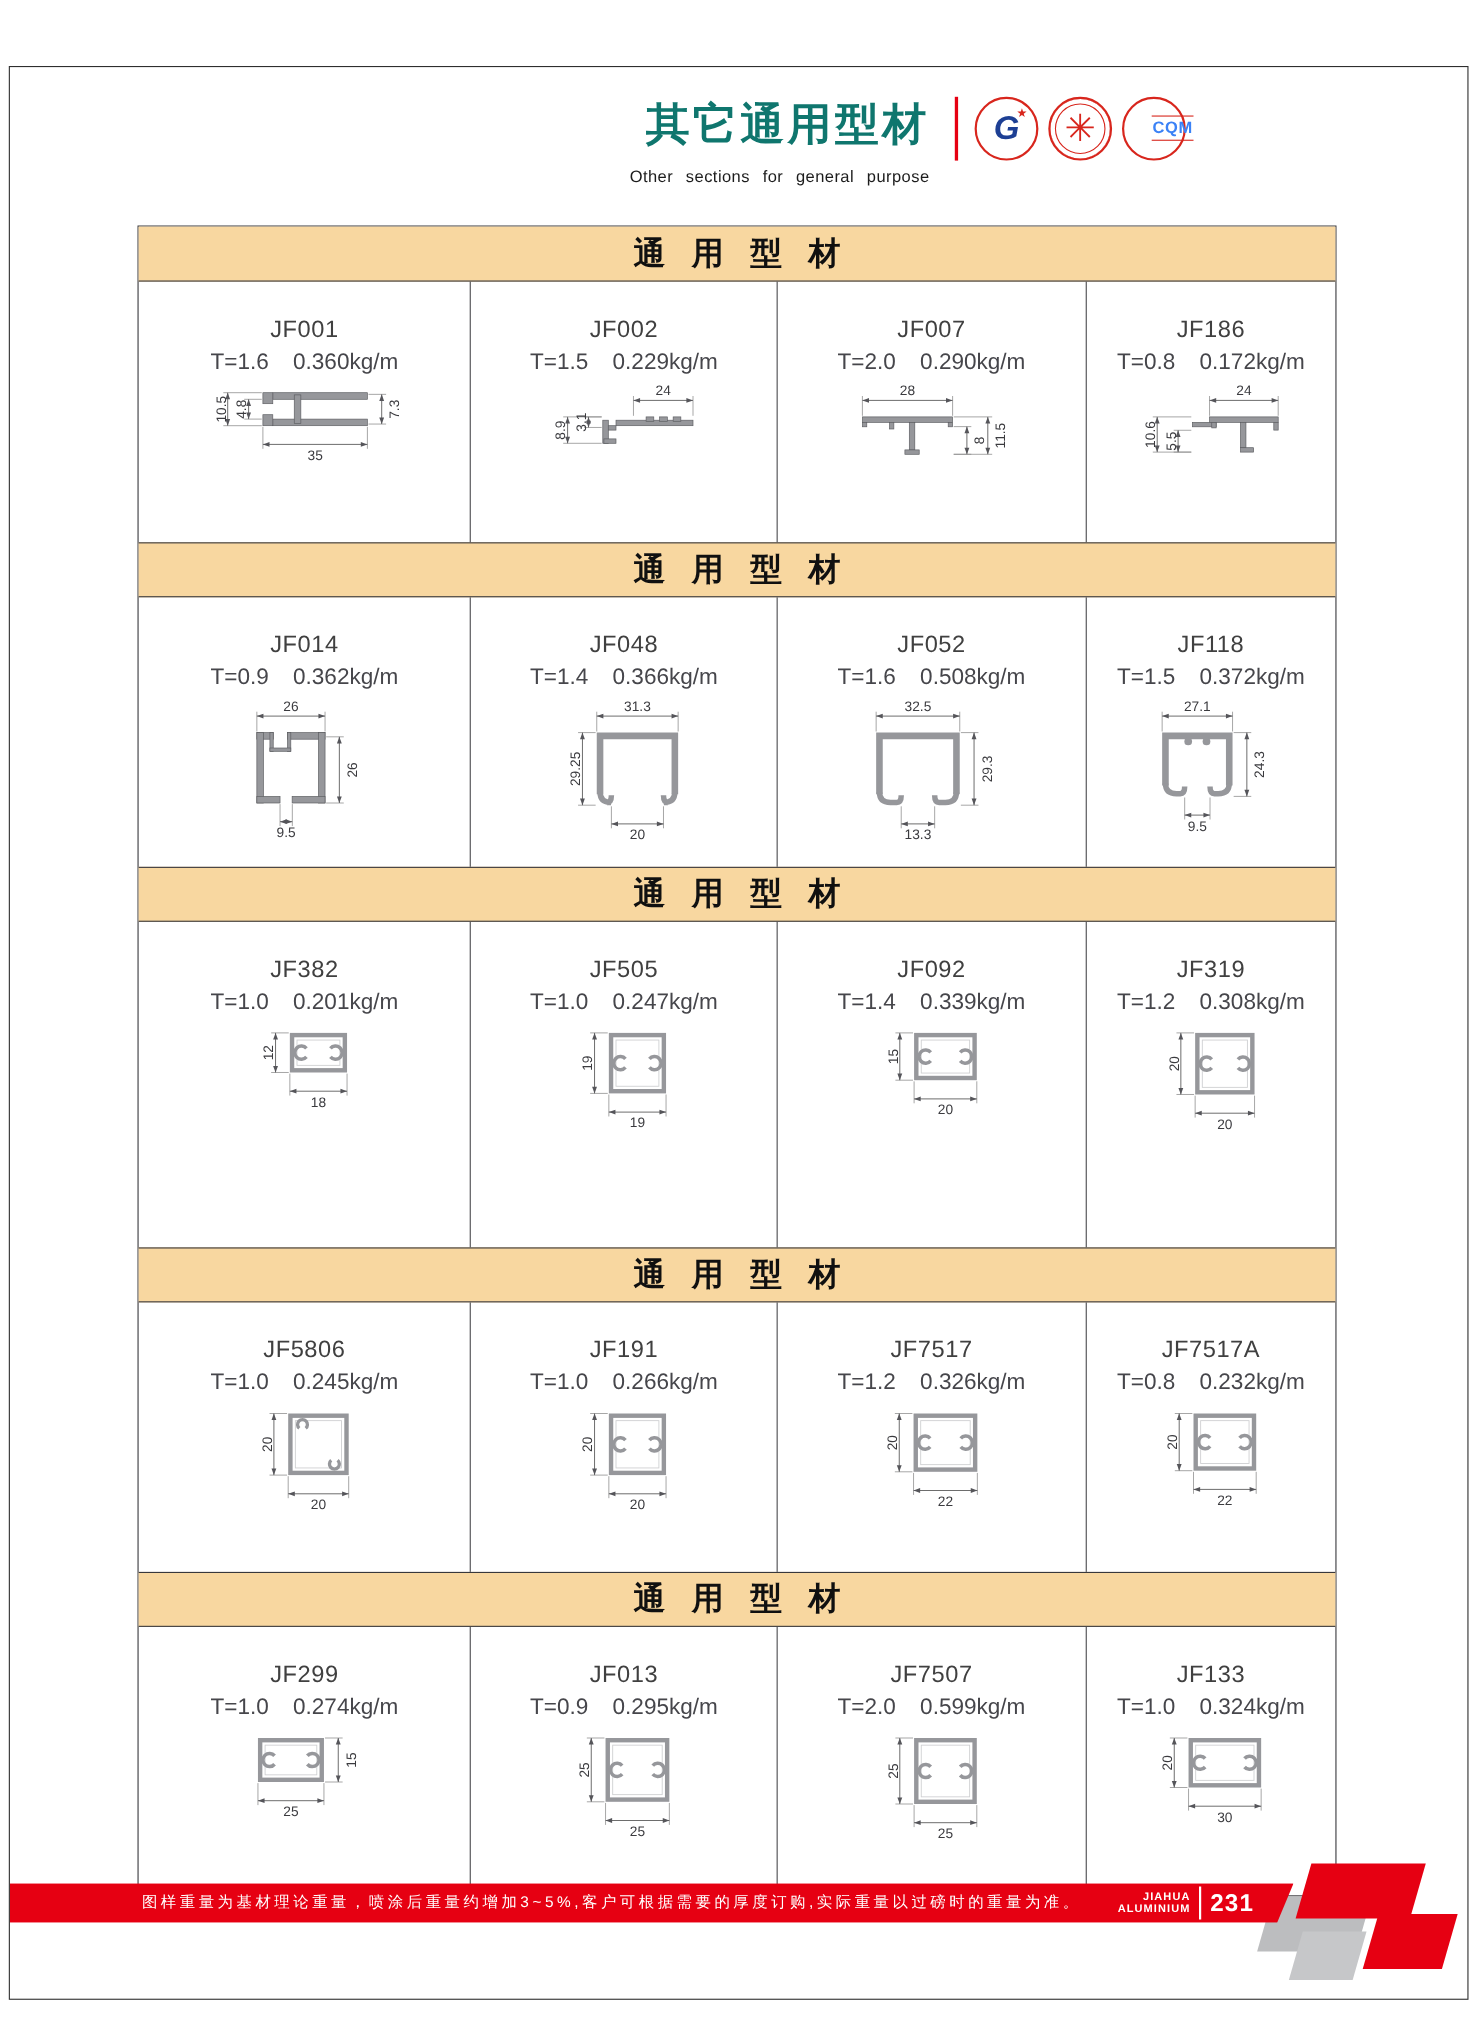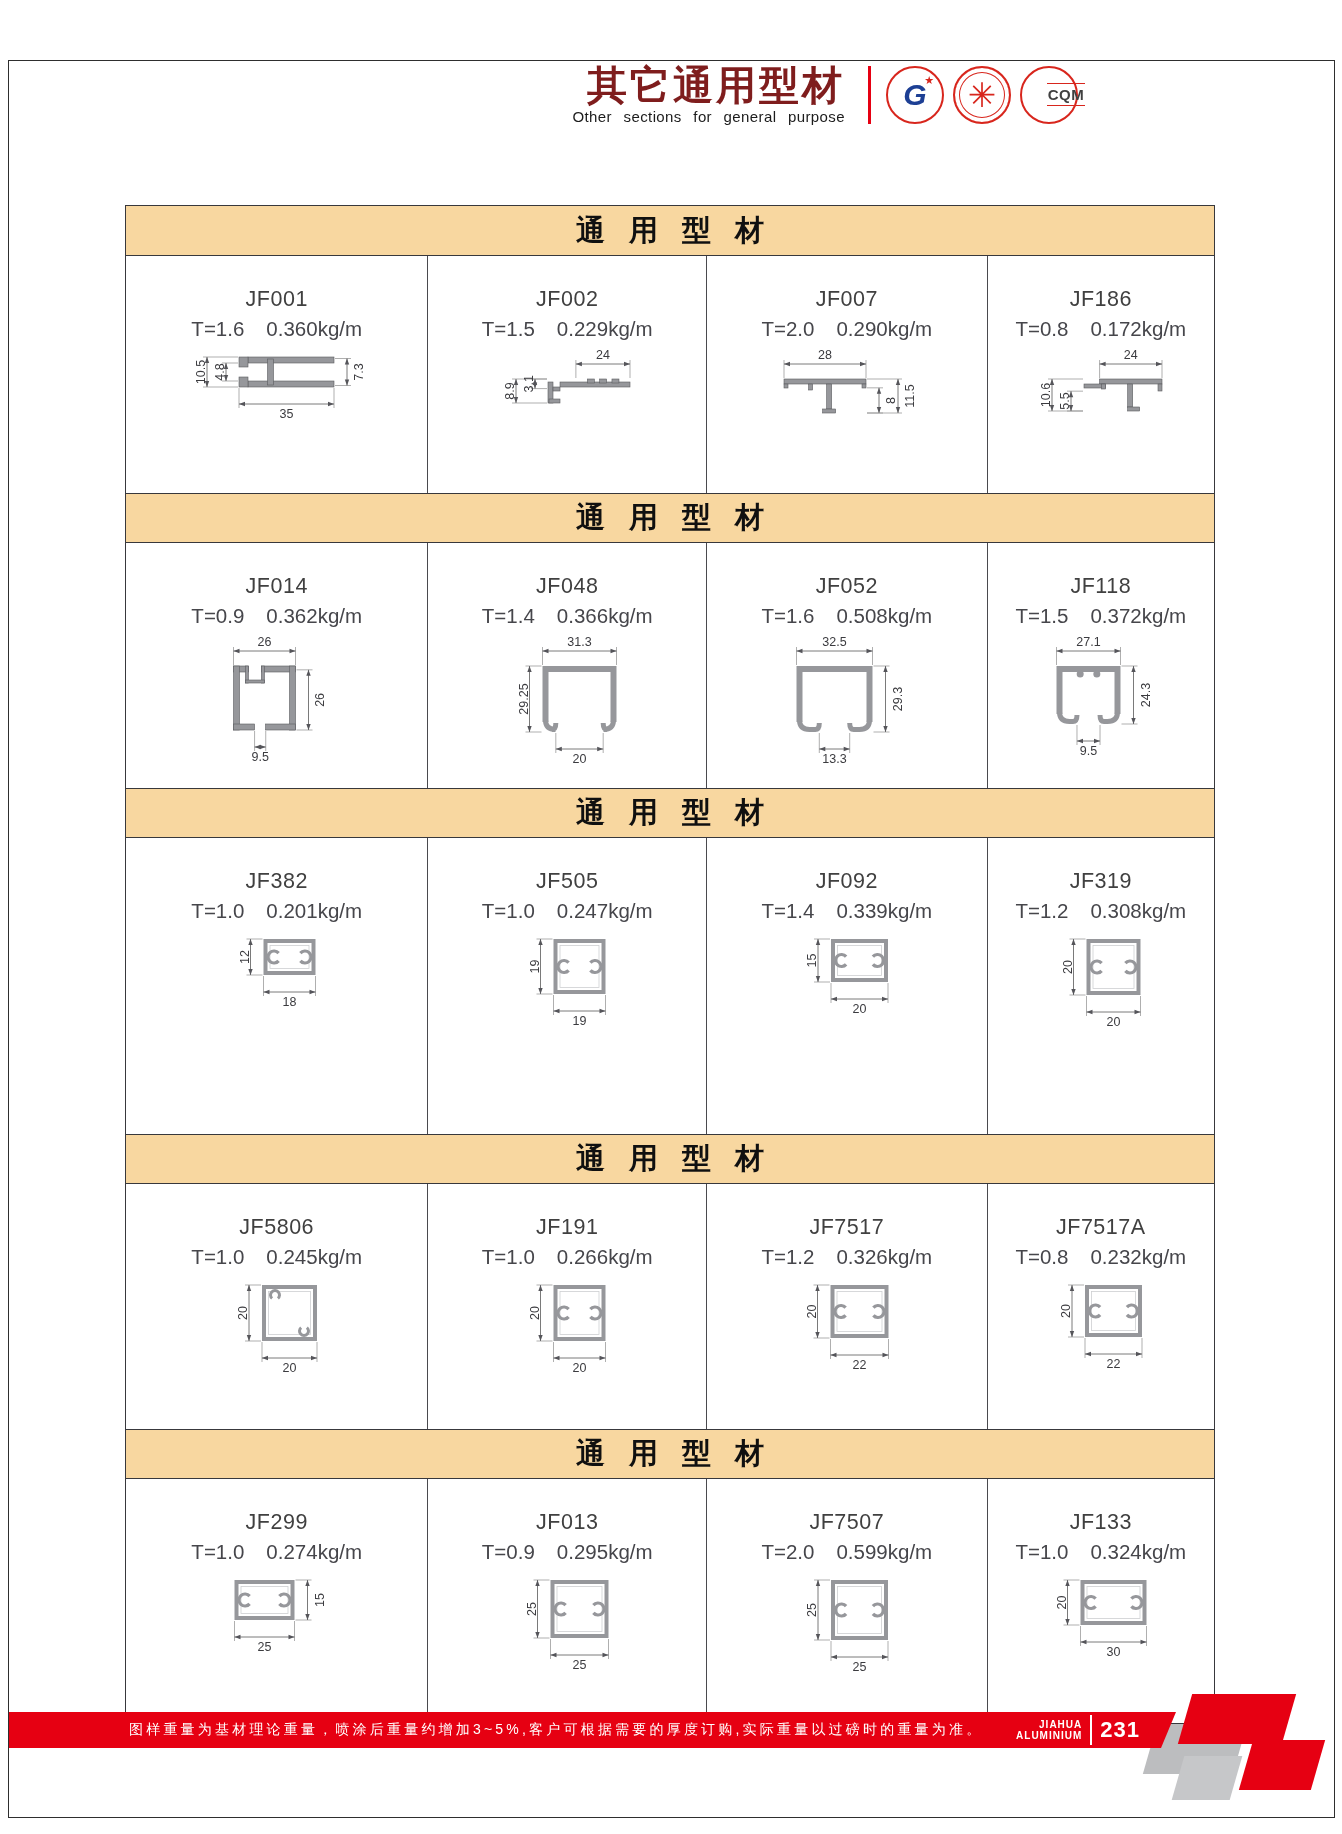--- a/index.html
+++ b/index.html
@@ -3,33 +3,33 @@
 <meta charset="utf-8">
 <style>
   html,body{margin:0;padding:0;background:#fff;}
   body{width:1342px;height:1834px;position:relative;overflow:hidden;
        font-family:"Liberation Sans",sans-serif;}
   .frame{position:absolute;left:8px;top:60px;width:1325px;height:1756px;
          border:1px solid #2e2e2e;pointer-events:none;}
   
   .header{position:absolute;top:64px;right:264px;display:flex;align-items:center;gap:15px;}
   .titles{text-align:right;margin-right:8px;}
-  .tzh{font-size:40px;font-weight:800;color:#7f1d1d;letter-spacing:3px;line-height:1.05;}
-  .ten{font-size:15px;color:#1c1c1c;letter-spacing:.4px;word-spacing:7px;margin-top:2px;}
+  .tzh{font-size:40px;font-weight:800;color:#0f766e;letter-spacing:3px;line-height:1.05;margin-top:28px;}
+  .ten{font-size:15px;color:#1c1c1c;letter-spacing:.4px;word-spacing:7px;margin-top:18px;}
   .vline{width:3px;height:58px;background:var(--red,#e60012);}
   .logos{display:flex;gap:9px;}
   .logo{width:58px;height:58px;border-radius:50%;position:relative;
         display:flex;align-items:center;justify-content:center;box-sizing:border-box;}
   .lg1{border:2.5px solid #d8261d;}
   .lg1 .g{font-size:30px;font-weight:800;font-style:italic;color:#1d3f94;}
   .lg1 .star{position:absolute;top:6px;right:8px;font-size:11px;color:#d8261d;}
   .lg2{border:2.5px solid #d8261d;box-shadow:inset 0 0 0 4px #fff,inset 0 0 0 5px #d8261d;}
   .lg2 .fl{font-size:34px;color:#d8261d;line-height:1;}
   .lg3{border:2.5px solid #d8261d;}
-  .lg3 .cqm{font-size:15px;font-weight:800;color:#404040;letter-spacing:.5px;
+  .lg3 .cqm{font-size:15px;font-weight:800;color:#3b82f6;letter-spacing:.5px;
             border-top:1.5px solid #d8261d;border-bottom:1.5px solid #d8261d;padding:2px 1px;margin-left:34px;}
   
   .table{position:absolute;left:125px;top:205px;width:1090px;
          border:1.5px solid #38383c;background:#fff;box-sizing:border-box;}
   .band{height:50px;background:var(--band,#f8d7a0);
         border-top:1.5px solid #38383c;border-bottom:1.5px solid #38383c;
         display:flex;align-items:center;justify-content:center;
         font-size:29px;font-weight:700;color:#101010;letter-spacing:8px;padding-left:8px;
         box-sizing:border-box;}
   .table .band:first-child{border-top:none;}

